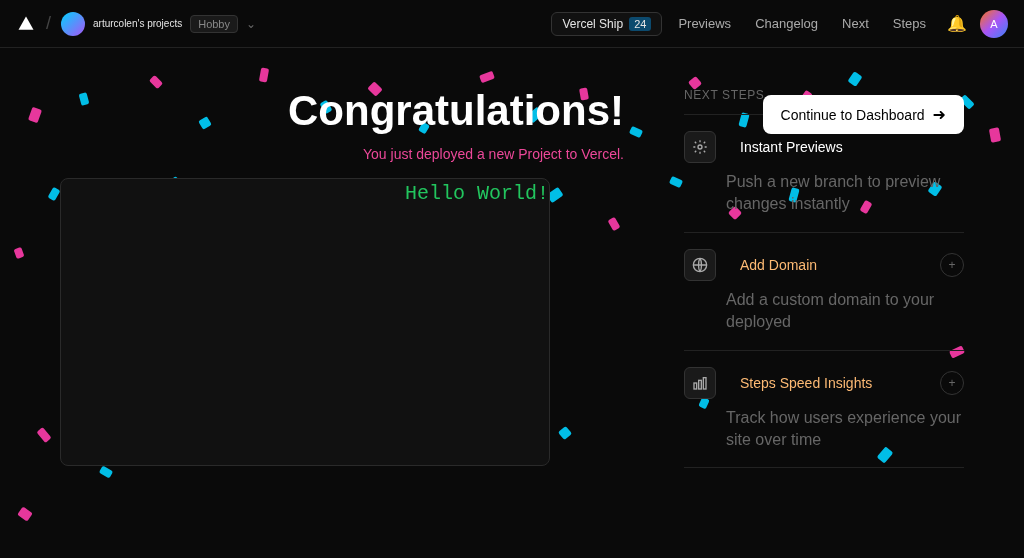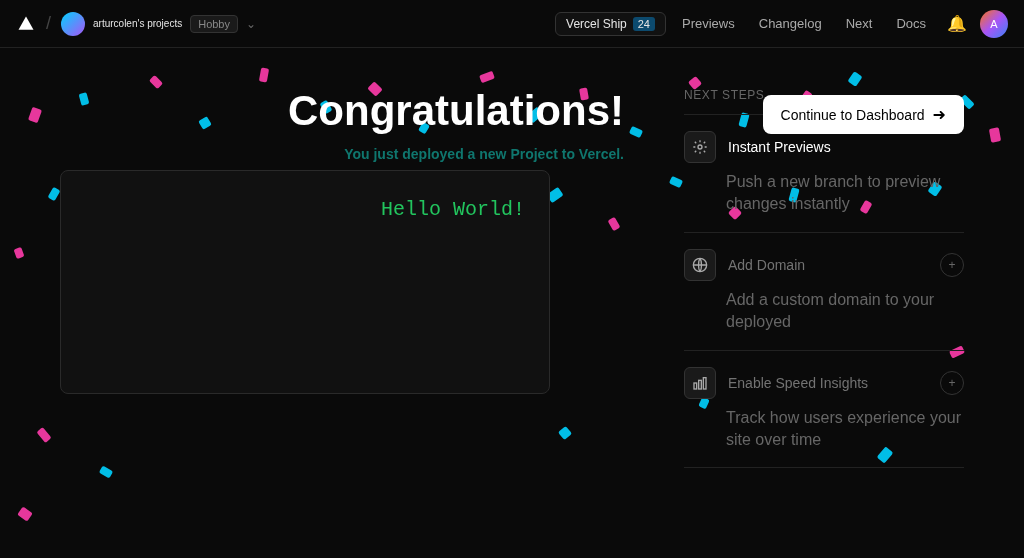--- a/index.html
+++ b/index.html
@@ -175,32 +175,30 @@
     .congrats-title {
       font-size: 42px;
       font-weight: 700;
       color: #ffffff;
       line-height: 1.1;
       margin-bottom: 12px;
     }
 
     .congrats-subtitle {
       font-size: 14px;
-      color: #0f766e;
-      margin-bottom: 8px;
-      font-weight: bold;
+      color: #ec4899;
+      margin-bottom: 16px;
     }
 
     .code-box {
       background: #111;
       border: 1px solid #2a2a2a;
       border-radius: 8px;
-      padding: 24px;
       width: 490px;
-      height: 224px;
+      height: 288px;
       position: relative;
     }
 
     .code-text {
       font-family: 'Courier New', monospace;
       font-size: 20px;
       color: #22c55e;
       line-height: 1.5;
     }
 
@@ -250,39 +248,39 @@
     .step-header {
       display: flex;
       align-items: center;
       justify-content: space-between;
       margin-bottom: 8px;
     }
 
     .step-title-area {
       display: flex;
       align-items: center;
-      gap: 12px;
+      gap: 24px;
     }
 
     .step-icon {
       width: 32px;
       height: 32px;
       background: #1a1a1a;
       border: 1px solid #333;
       border-radius: 6px;
       display: flex;
       align-items: center;
       justify-content: center;
       font-size: 14px;
     }
 
     .step-title {
       font-size: 14px;
       font-weight: 500;
-      color: #737373;
+      color: #fdba74;
     }
 
     .step-expand {
       width: 24px;
       height: 24px;
       border-radius: 50%;
       border: 1px solid #333;
       background: transparent;
       color: #666;
       display: flex;
@@ -322,21 +320,21 @@
     <span class="nav-chevron">⌄</span>
   </div>
   <div class="nav-right">
     <button class="nav-ship-btn">
       <span>Vercel Ship</span>
       <span class="nav-ship-badge">24</span>
     </button>
     <button class="nav-link">Previews</button>
     <button class="nav-link">Changelog</button>
     <button class="nav-link">Next</button>
-    <button class="nav-link">Docs</button>
+    <button class="nav-link">Steps</button>
     <div class="nav-bell">🔔</div>
     <div class="nav-avatar">A</div>
   </div>
 </nav>
 
 <button class="continue-btn">
   <span>Continue to Dashboard</span>
   <span style="font-size:16px;">➜</span>
 </button>
 
@@ -438,21 +436,21 @@
     <div class="step-card">
       <div class="step-header">
         <div class="step-title-area">
           <div class="step-icon">
             <svg width="16" height="16" viewBox="0 0 24 24" fill="none" stroke="#aaa" stroke-width="2">
               <rect x="3" y="12" width="4" height="9"></rect>
               <rect x="10" y="8" width="4" height="13"></rect>
               <rect x="17" y="4" width="4" height="17"></rect>
             </svg>
           </div>
-          <span class="step-title">Enable Speed Insights</span>
+          <span class="step-title">Steps Speed Insights</span>
         </div>
         <button class="step-expand">
           <span>+</span>
         </button>
       </div>
       <p class="step-desc">Track how users experience your site over time</p>
     </div>
   </div>
 </div>
 

